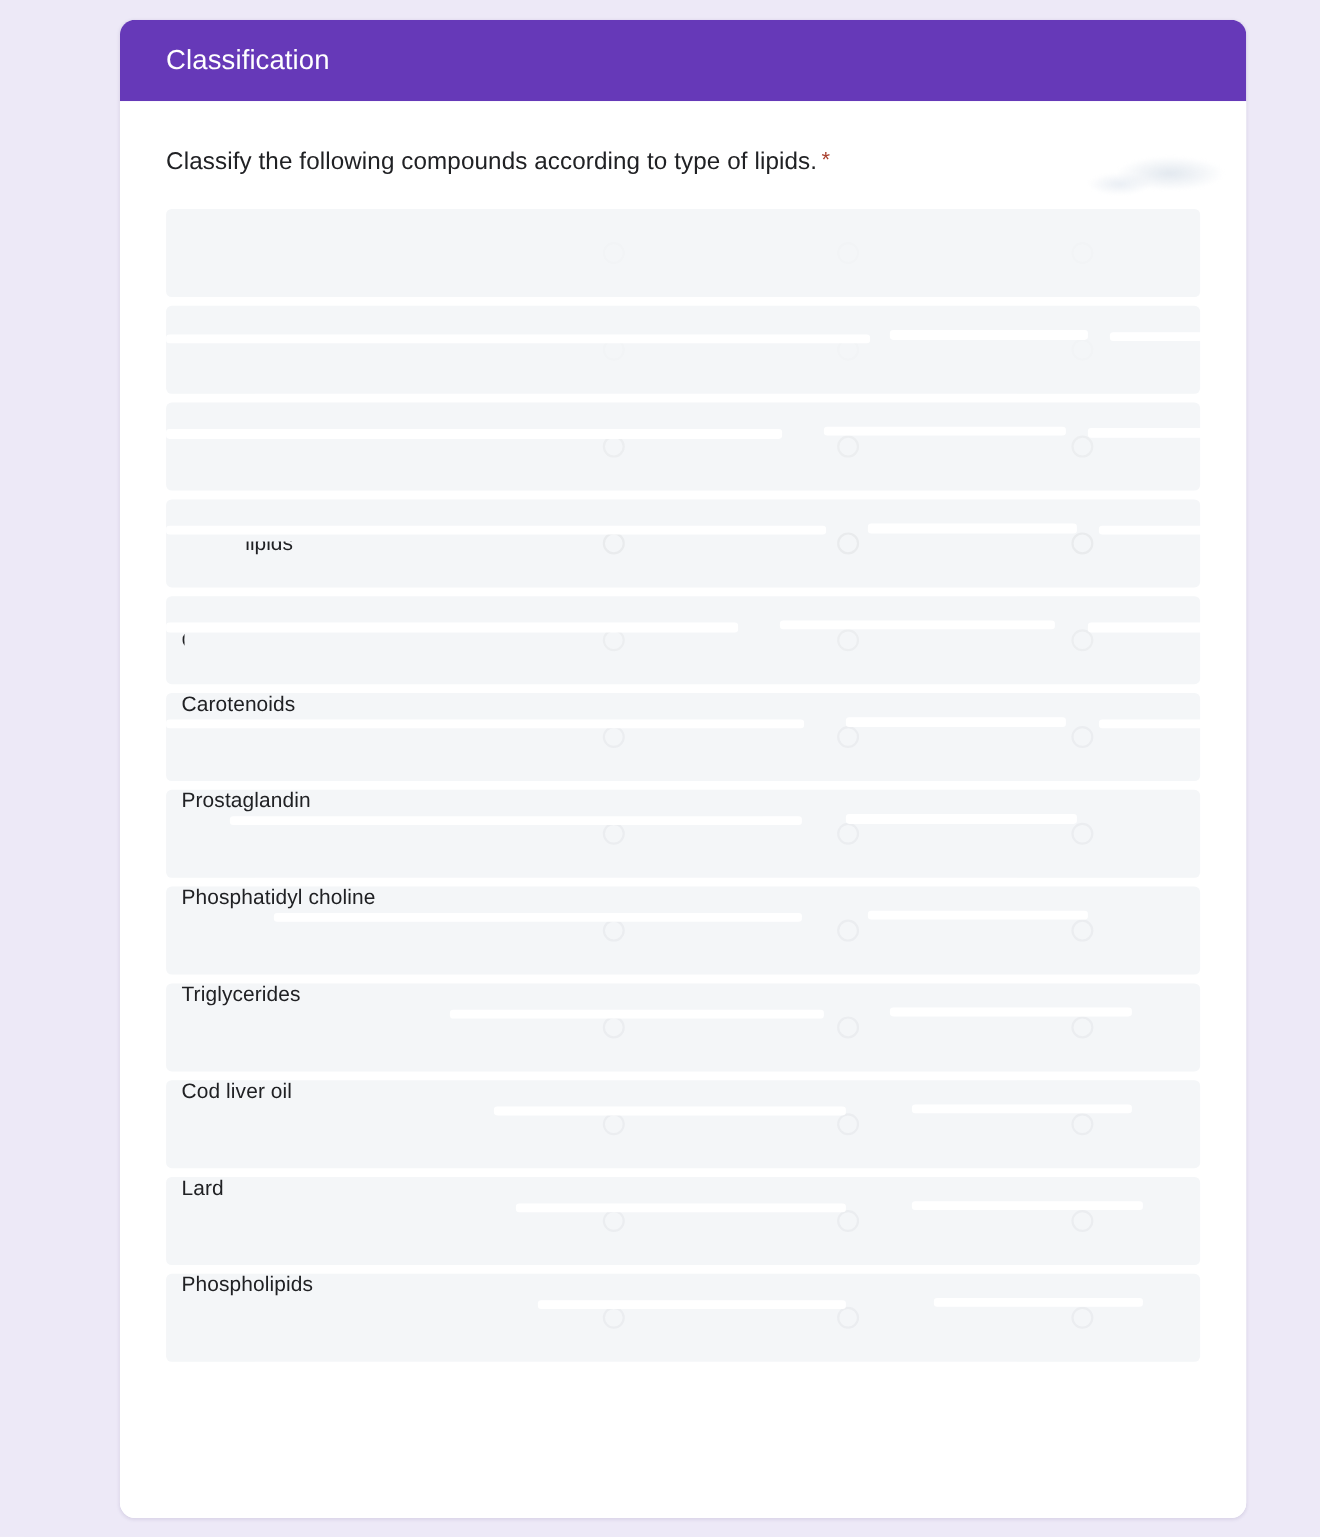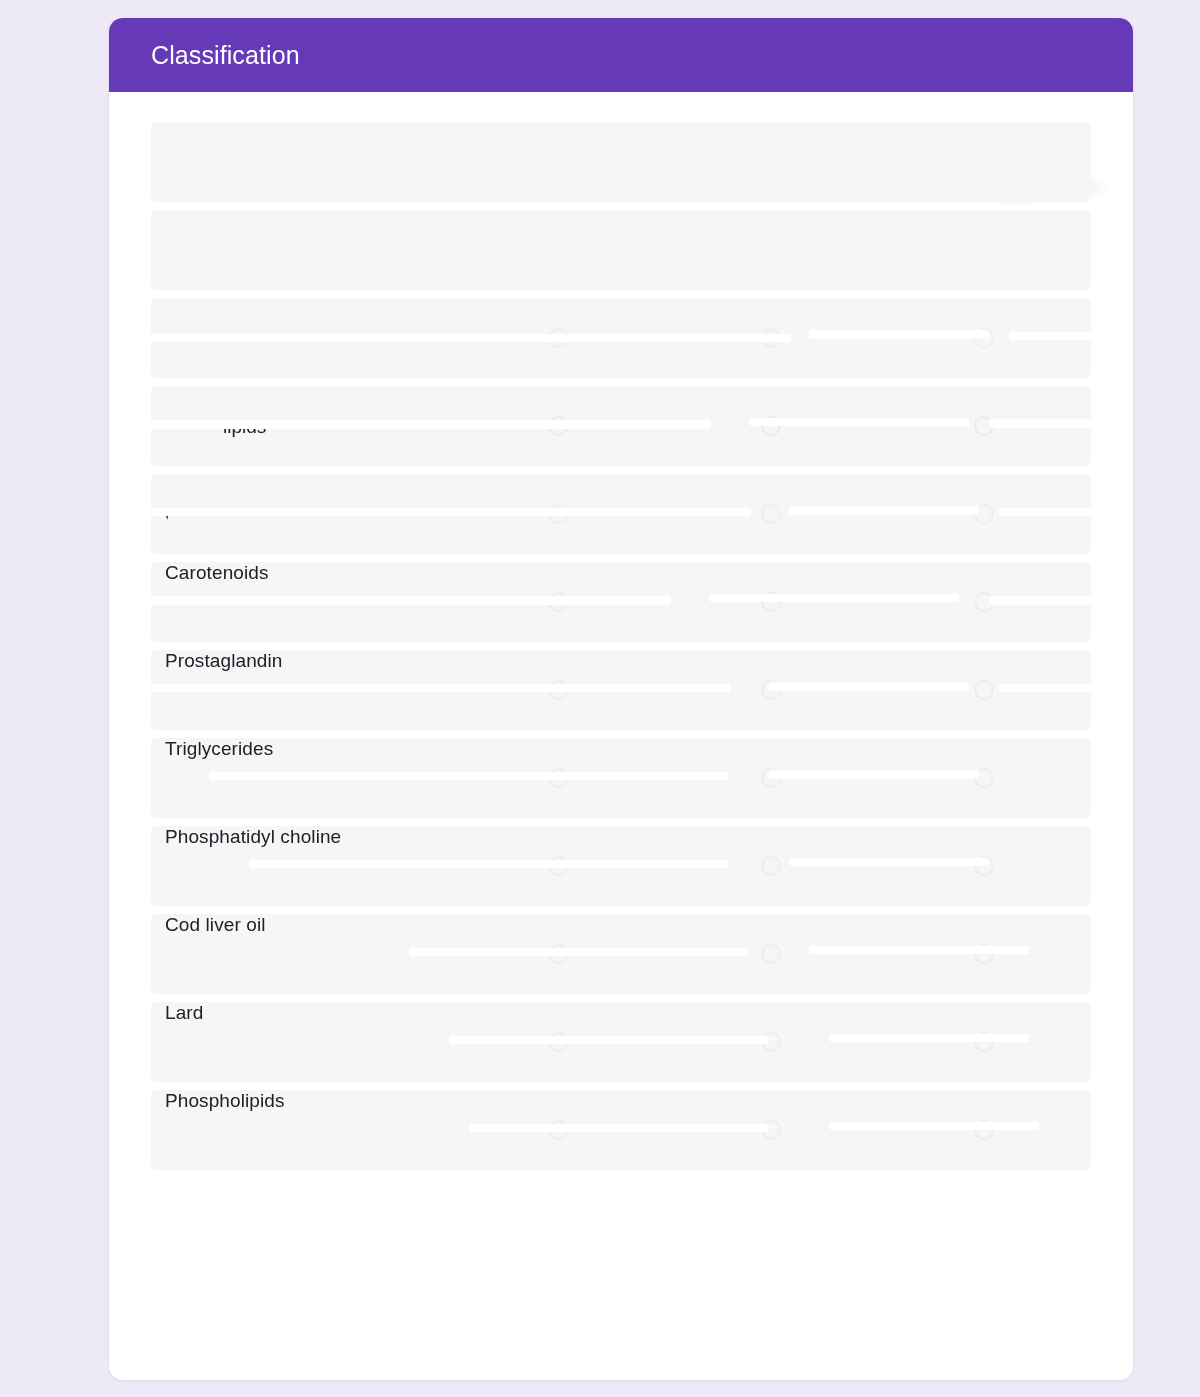--- a/index.html
+++ b/index.html
@@ -189,20 +189,23 @@
   <div class="card">
 
     <div class="card-header">
       <span class="title">Classification</span>
     </div>
 
     <div class="card-body">
 
       <div class="smudge"></div>
 
+      <div class="question">
+        <span>Classify the following compounds according to type of lipids.</span><span class="req">*</span>
+      </div>
 
       <div class="grid">
 
 
         <div class="rows" id="rows-container">
             <div class="row erased-full">
               <div class="row-label"></div>
               <div class="cell">
                 <span class="radio"></span>
               </div>
@@ -281,33 +284,33 @@
                 <span class="radio"></span>
               </div>
               <div class="cell">
                 <span class="radio"></span>
               </div>
               <div class="cell">
                 <span class="radio"></span>
               </div>
             </div>
             <div class="row radios-erased">
+              <div class="row-label">Phosphatidyl choline</div>
+              <div class="cell">
+                <span class="radio"></span>
+              </div>
+              <div class="cell">
+                <span class="radio"></span>
+              </div>
+              <div class="cell">
+                <span class="radio"></span>
+              </div>
+            </div>
+            <div class="row radios-erased">
               <div class="row-label">Triglycerides</div>
-              <div class="cell">
-                <span class="radio"></span>
-              </div>
-              <div class="cell">
-                <span class="radio"></span>
-              </div>
-              <div class="cell">
-                <span class="radio"></span>
-              </div>
-            </div>
-            <div class="row radios-erased">
-              <div class="row-label">Phosphatidyl choline</div>
               <div class="cell">
                 <span class="radio"></span>
               </div>
               <div class="cell">
                 <span class="radio"></span>
               </div>
               <div class="cell">
                 <span class="radio"></span>
               </div>
             </div>

